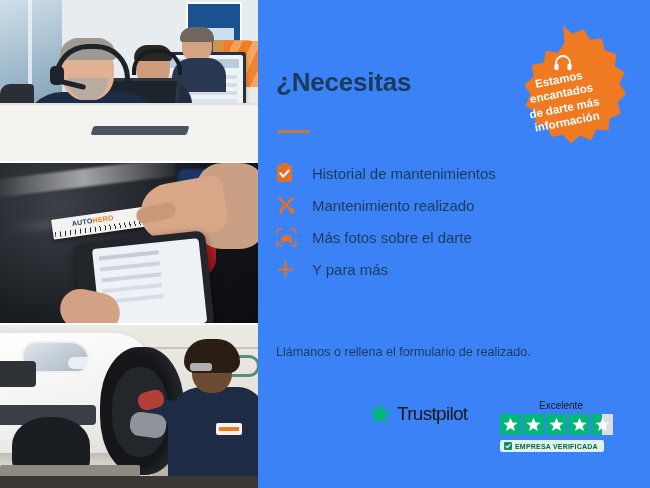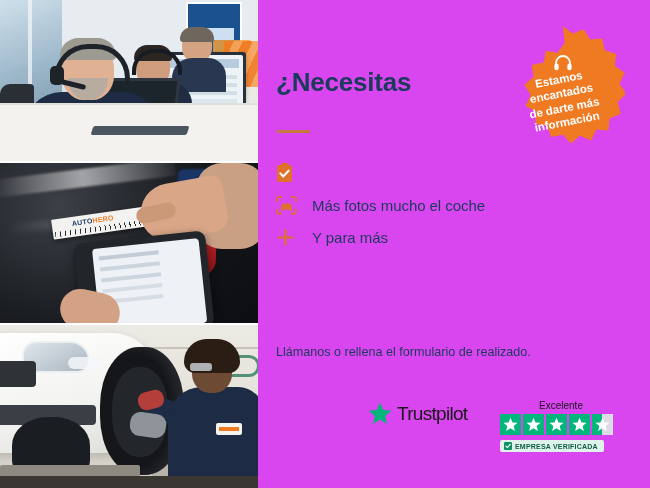--- a/index.html
+++ b/index.html
@@ -128,21 +128,21 @@
   .p3-hair{position:absolute;left:16px;top:0px;width:56px;height:34px;background:#2a1d14;border-radius:28px 28px 14px 14px;}
   .p3-glass{position:absolute;left:22px;top:24px;width:22px;height:8px;background:#cfd6db;border-radius:3px;opacity:.8;}
   .p3-body{position:absolute;left:0px;top:48px;width:96px;height:102px;background:#1e2b44;border-radius:34px 26px 0 0;}
   .p3-logo{position:absolute;left:48px;top:36px;width:26px;height:12px;background:#f4f3ef;border-radius:2px;}
   .p3-logo:after{content:"";position:absolute;left:3px;top:4px;width:20px;height:4px;background:#ef7a22;}
   .p3-arm{position:absolute;left:-22px;top:62px;width:52px;height:24px;background:#1e2b44;border-radius:14px;transform:rotate(14deg);}
   .p3-glove{position:absolute;left:-38px;top:74px;width:36px;height:24px;background:#8f949a;border-radius:10px;transform:rotate(8deg);}
   .p3-glove2{position:absolute;left:-30px;top:52px;width:26px;height:18px;background:#b43f3a;border-radius:8px;transform:rotate(-14deg);}
 
   
-  .content{position:absolute;left:258px;top:0;width:392px;height:488px;background:#d946ef;}
+  .content{position:absolute;left:258px;top:0;width:392px;height:488px;background:#3b82f6;}
 
   .heading{position:absolute;left:18px;top:50px;width:240px;
       color:#1b3a5c;font-size:26px;font-weight:bold;line-height:1.22;letter-spacing:-.2px;}
   .heading-rule{position:absolute;left:19px;top:130px;width:33px;height:3px;background:#c3793f;border-radius:1px;}
 
   
   .badge{position:absolute;left:243px;top:24px;width:124px;height:124px;}
   .badge svg{position:absolute;inset:0;}
   .badge-icon{position:absolute;left:0;top:30px;width:124px;text-align:center;color:#ffffff;}
   .badge-icon svg{position:static;}
@@ -316,37 +316,53 @@
     <div class="features">
 
       <div class="feature">
         <span class="f-icon">
           <svg width="17" height="20" viewBox="0 0 17 20">
             <rect x="1" y="2" width="15" height="17" rx="2.5" fill="#e1702a"></rect>
             <rect x="5" y="0" width="7" height="3.6" rx="1.2" fill="#e1702a"></rect>
             <path d="M4.4 10.4 l2.8 3.1 5.4-5.8" fill="none" stroke="#ffffff" stroke-width="2.1" stroke-linecap="round" stroke-linejoin="round"></path>
           </svg>
         </span>
-      </div>
-
+        <span class="f-label">Historial de mantenimientos</span>
+      </div>
+
+      <div class="feature">
+        <span class="f-icon">
+          <svg width="20" height="20" viewBox="0 0 20 20">
+            <g stroke="#e1702a" stroke-width="2.6" stroke-linecap="round">
+              <path d="M4.3 4.3 L15.7 15.7"></path>
+              <path d="M15.7 4.3 L4.3 15.7"></path>
+            </g>
+            <path d="M2.4 2.2 l3.4 0.5 0.4 3.3 -3.2-0.5z" fill="#e1702a"></path>
+            <path d="M17.6 2.2 l-3.4 0.5 -0.4 3.3 3.2-0.5z" fill="#e1702a"></path>
+            <circle cx="15.9" cy="15.9" r="2.6" fill="#e1702a"></circle>
+            <path d="M3 17.8 l2.6-2.6 1.6 1.6 -2.6 2.6z" fill="#e1702a"></path>
+          </svg>
+        </span>
+        <span class="f-label">Mantenimiento realizado</span>
+      </div>
 
 
       <div class="feature">
         <span class="f-icon">
           <svg width="21" height="19" viewBox="0 0 21 19">
             <g fill="none" stroke="#e1702a" stroke-width="1.7" stroke-linecap="round">
               <path d="M1.2 5.4 V2.6 a1.4 1.4 0 0 1 1.4-1.4 H5.4"></path>
               <path d="M19.8 5.4 V2.6 a1.4 1.4 0 0 0-1.4-1.4 H15.6"></path>
               <path d="M1.2 13.4 V16.2 a1.4 1.4 0 0 0 1.4 1.4 H5.4"></path>
               <path d="M19.8 13.4 V16.2 a1.4 1.4 0 0 1-1.4 1.4 H15.6"></path>
             </g>
             <path d="M5 11.6 l1.2-3.1 a1.5 1.5 0 0 1 1.4-1 h5.8 a1.5 1.5 0 0 1 1.4 1 l1.2 3.1 v2.4 a0.8 0.8 0 0 1-0.8 0.8 h-1 a0.8 0.8 0 0 1-0.8-0.8 v-0.6 H7.6 v0.6 a0.8 0.8 0 0 1-0.8 0.8 h-1 A0.8 0.8 0 0 1 5 14z" fill="#e1702a"></path>
           </svg>
         </span>
-        <span class="f-label">Más fotos mucho el coche</span>
+        <span class="f-label">Más fotos sobre el darte</span>
       </div>
 
       <div class="feature">
         <span class="f-icon">
           <svg width="19" height="19" viewBox="0 0 19 19">
             <g stroke="#e1702a" stroke-width="2.2" stroke-linecap="round">
               <path d="M9.5 2.4 V16.6"></path>
               <path d="M2.4 9.5 H16.6"></path>
             </g>
           </svg>

